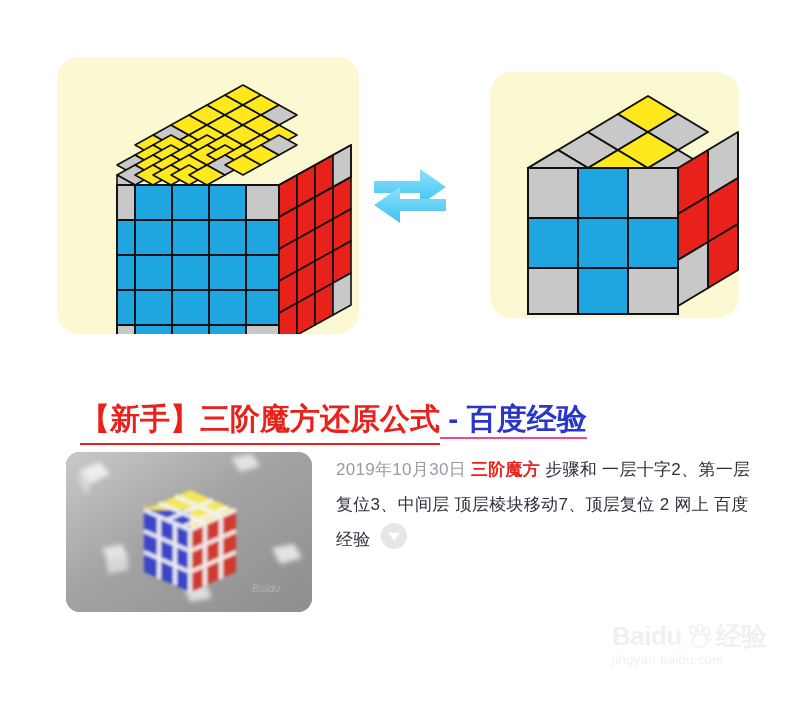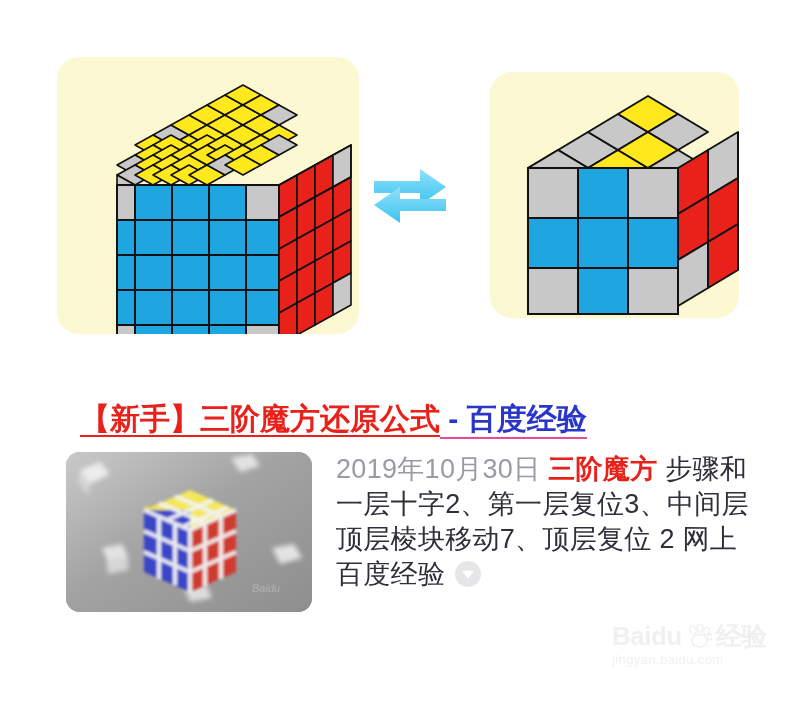--- a/index.html
+++ b/index.html
@@ -33,21 +33,21 @@
   #result-title {
     position: absolute; left: 80px; top: 400px;
     font-size: 30px; line-height: 38px;
     font-weight: 700;
     white-space: nowrap;
     letter-spacing: 0px;
   }
   #result-title .t-red {
     color: #e8211b;
     border-bottom: 2px solid #e8211b;
-    padding-bottom: 0;
+    padding-bottom: 8px;
   }
   #result-title .t-blue {
     color: #2a36c8;
     border-bottom: 2px solid #ec4899;
     padding-bottom: 2px;
   }
 
   
   #video-thumb {
     position: absolute; left: 66px; top: 452px;
@@ -55,21 +55,21 @@
     border-radius: 14px;
     overflow: hidden;
     background: #9b9b9b;
   }
   #video-thumb svg { display: block; width: 100%; height: 100%; }
 
   
   #snippet {
     position: absolute; left: 336px; top: 452px;
     width: 420px;
-    font-size: 27px;
+    font-size: 17px;
     line-height: 35px;
     color: #2f2f3a;
     letter-spacing: 0.3px;
   }
   #snippet .s-date { color: #9a9aa4; }
   #snippet .s-kw   { color: #e8211b; font-weight: 700; }
   .chevron-circle {
     display: inline-block;
     vertical-align: -4px;
     margin-left: 10px;

